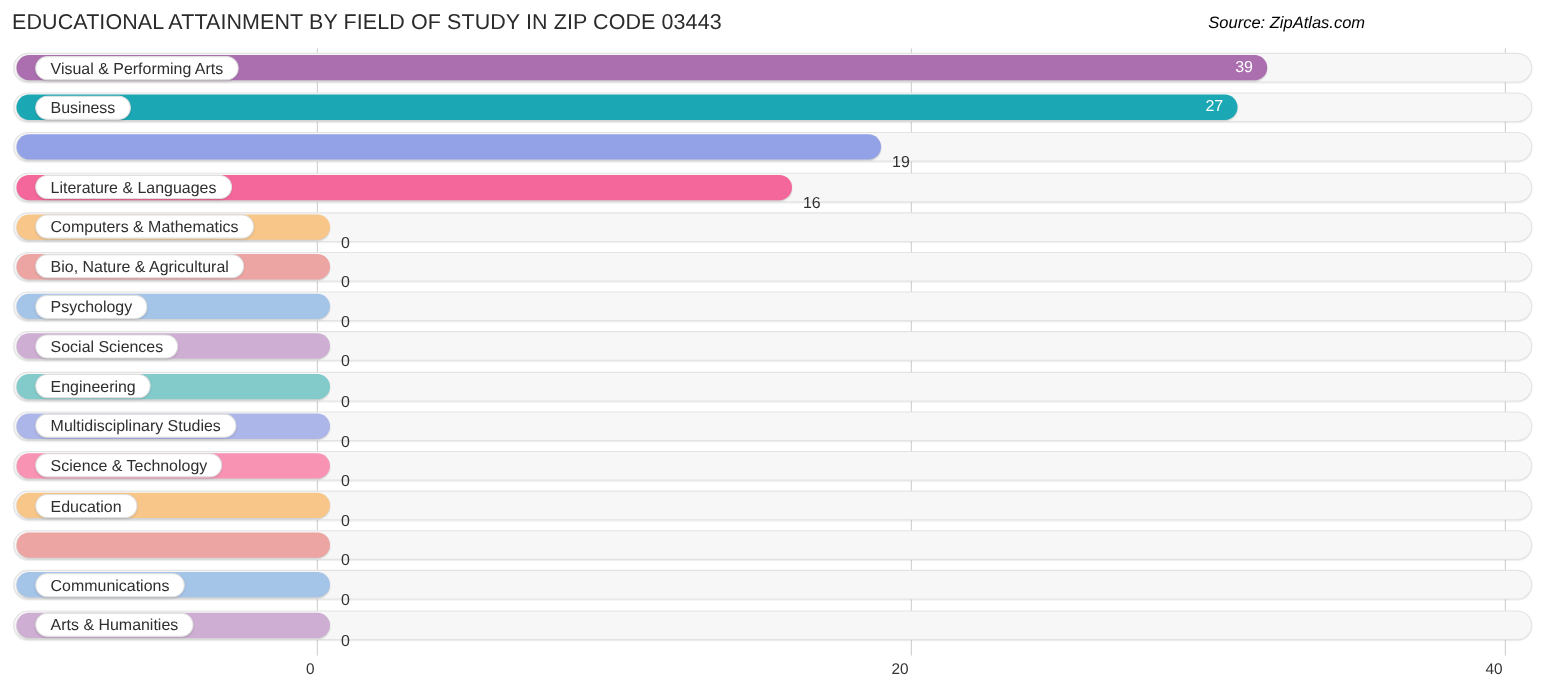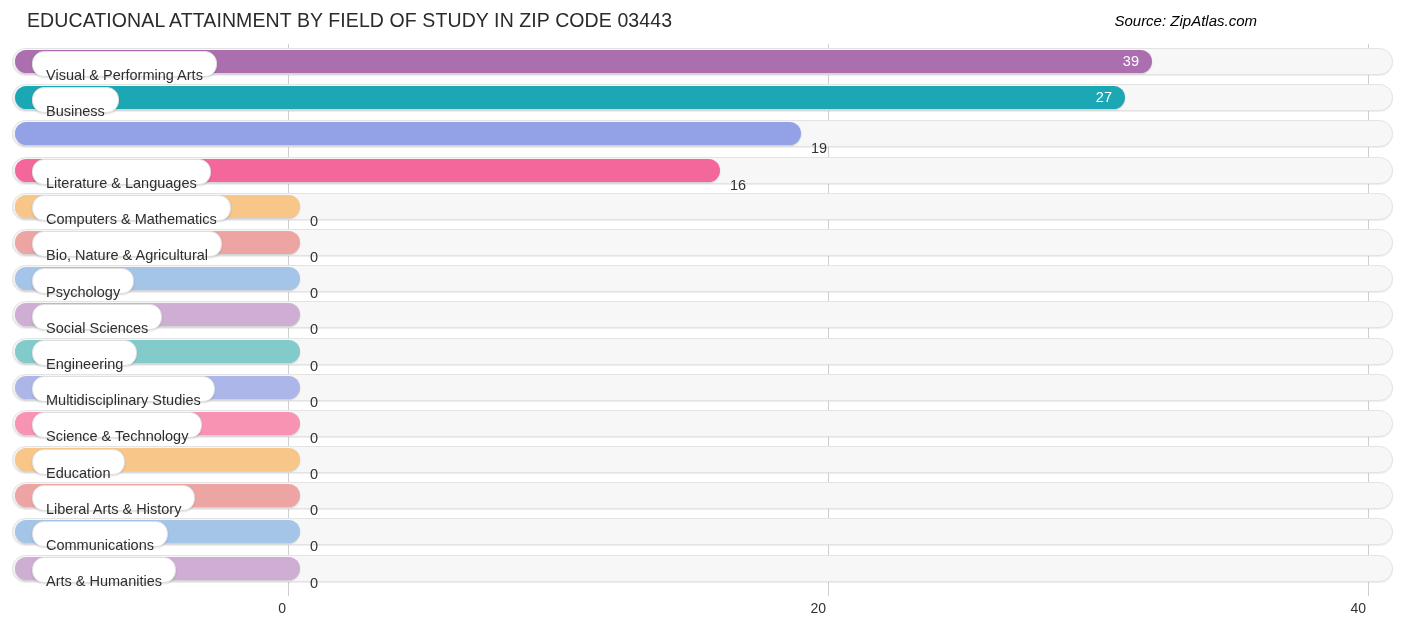--- a/index.html
+++ b/index.html
@@ -11,21 +11,21 @@
     width: 1406px;
     height: 631px;
     font-family: "Liberation Sans", sans-serif;
     overflow: hidden;
     position: relative;
   }
 
   
   .header {
     position: absolute;
-    left: 16px; top: 0;
+    left: 0; top: 0;
     width: 1252px;
     height: 44px;
   }
   .chart-title {
     position: absolute;
     left: 11px;
     top: 9px;
     font-size: 19.5px;
     color: #2b2b2b;
     letter-spacing: 0.1px;
@@ -109,21 +109,21 @@
     font-size: 14.5px;
     color: #333333;
     white-space: nowrap;
   }
   .pill {
     position: absolute;
     left: 32px;
     top: 6.5px;
     height: 22px;
     line-height: 22px;
-    padding: 12px 13px;
+    padding: 0 13px;
     border-radius: 12px;
     background: #ffffff;
     border: 1px solid #dfdfdf;
     box-sizing: border-box;
     font-size: 14.5px;
     color: #2e2e2e;
     white-space: nowrap;
     box-shadow: 0 1px 2px rgba(0,0,0,0.13);
   }
 
@@ -229,21 +229,20 @@
       <div class="row">
         <div class="track"></div>
         <div class="bar" style="width: 285px; background: rgb(249, 198, 138);"></div>
         <div class="bar-value-out" style="left: 310px;">0</div>
         <div class="pill">Education</div>
       </div>
       <div class="row">
         <div class="track"></div>
         <div class="bar" style="width: 285px; background: rgb(237, 165, 163);"></div>
         <div class="bar-value-out" style="left: 310px;">0</div>
-        <div class="pill">Liberal Arts &amp; History</div>
       </div>
       <div class="row">
         <div class="track"></div>
         <div class="bar" style="width: 285px; background: rgb(164, 196, 232);"></div>
         <div class="bar-value-out" style="left: 310px;">0</div>
         <div class="pill">Communications</div>
       </div>
       <div class="row">
         <div class="track"></div>
         <div class="bar" style="width: 285px; background: rgb(206, 174, 211);"></div>

